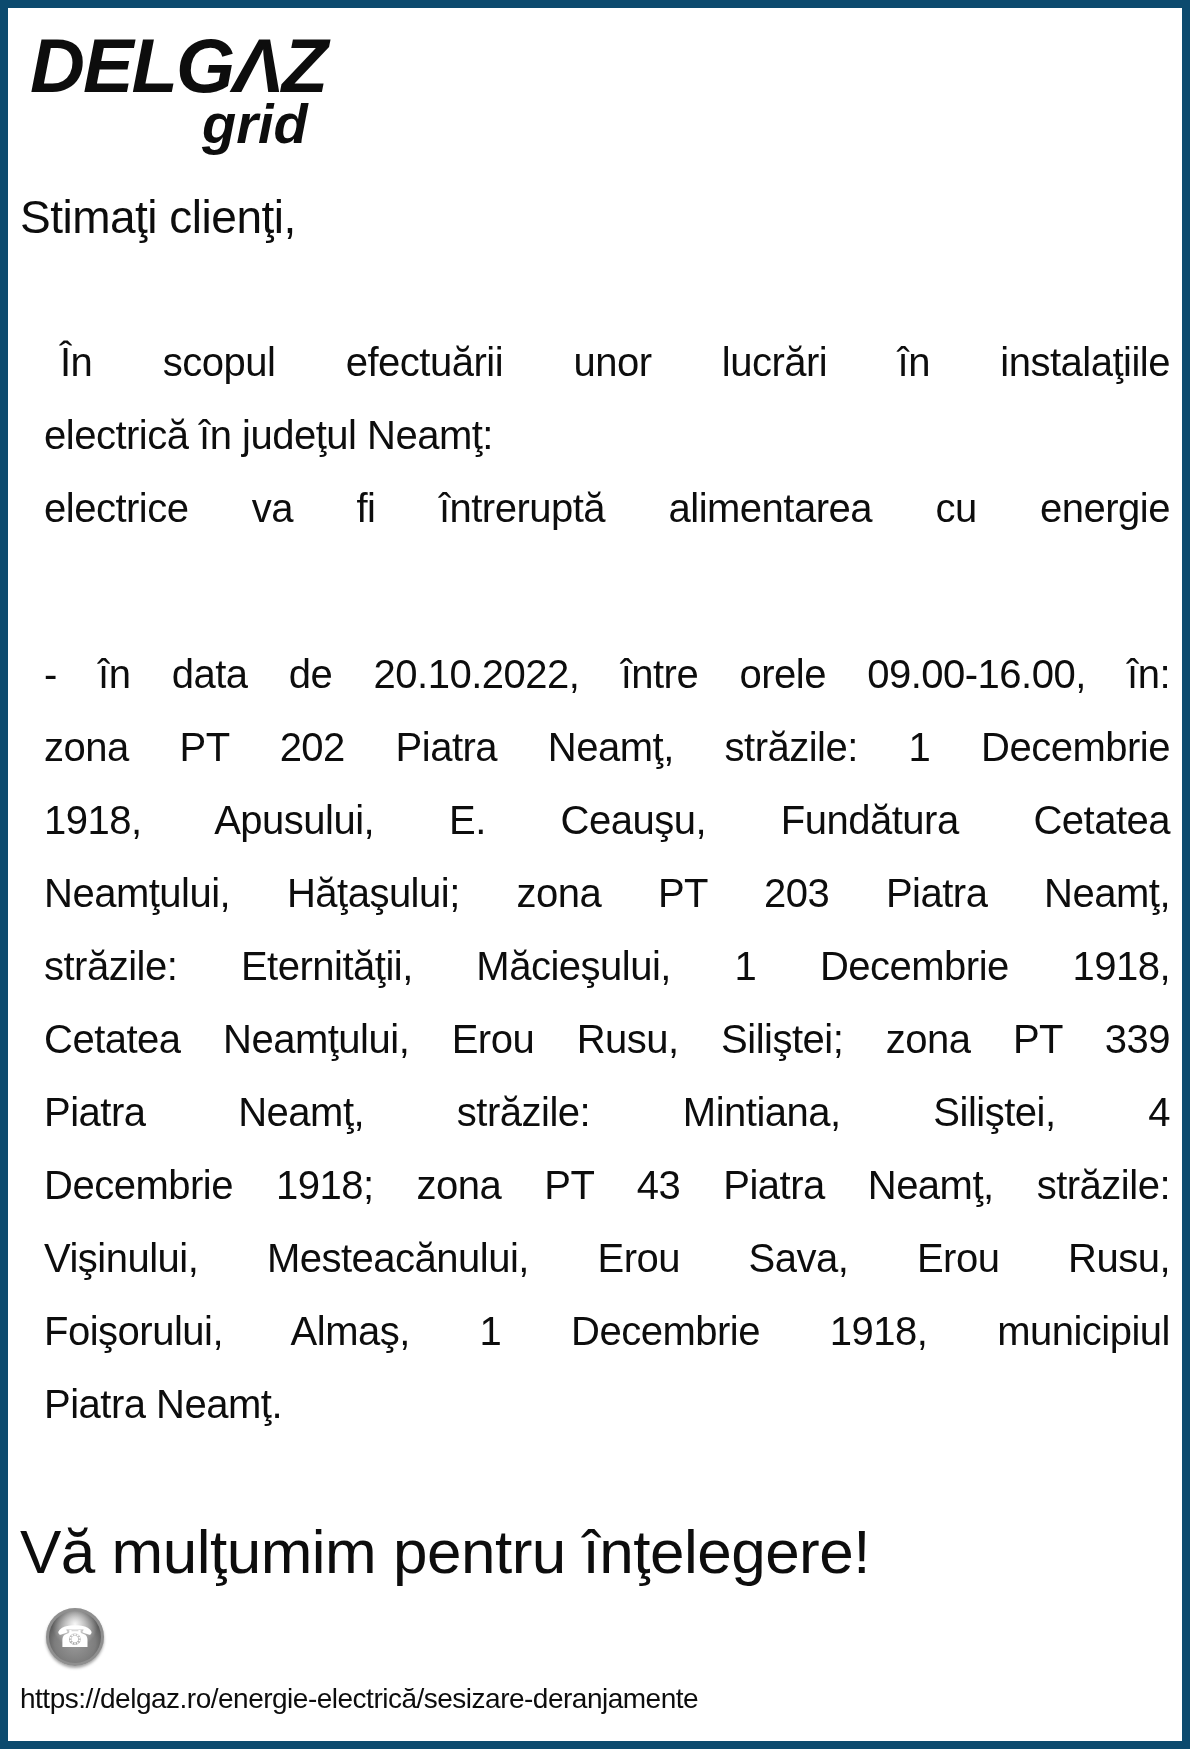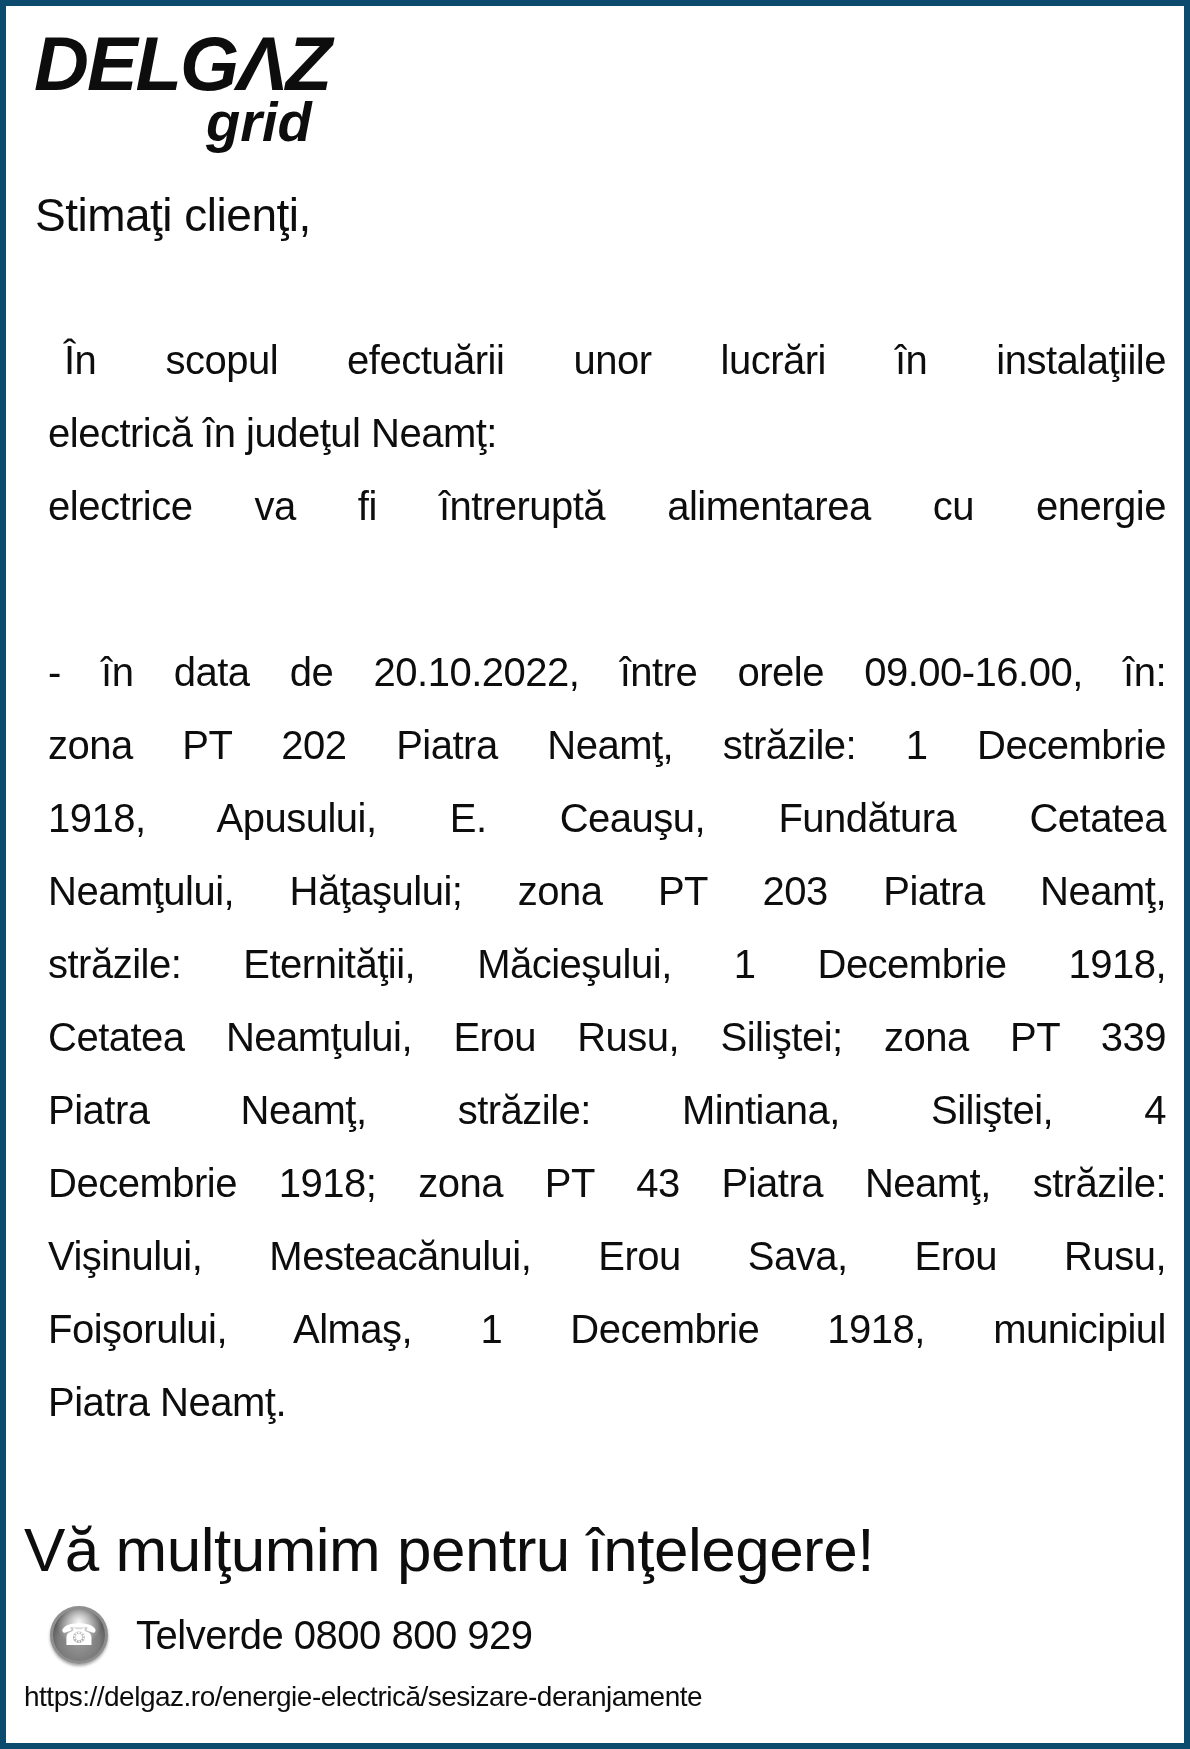--- a/index.html
+++ b/index.html
@@ -4,22 +4,22 @@
 <style>
   html, body { margin: 0; padding: 0; background: #e8e8e8; }
   * { box-sizing: border-box; }
 
   .page {
     position: relative;
     width: 1190px;
     height: 1749px;
     margin: 0 auto;
     background: #ffffff;
-    border: 6px solid #0c4a6e;
-    padding: 0 18px;
+    border: 8px solid #0c4a6e;
+    padding: 0 12px;
     font-family: "Liberation Sans", sans-serif;
     color: #0d0d0d;
     overflow: hidden;
   }
 
   
   .logo { margin-top: 20px; margin-left: 10px; width: 340px; }
   .logo-main {
     font-size: 76px;
     line-height: 76px;
@@ -33,21 +33,21 @@
     line-height: 48px;
     font-weight: 700;
     font-style: italic;
     margin-top: -4px;
     padding-left: 172px;
     letter-spacing: 0px;
   }
 
   
   .salutation {
-    margin: 36px 0 0 11px;
+    margin: 36px 0 0 0;
     font-size: 46px;
     line-height: 66px;
     letter-spacing: -0.5px;
   }
 
   .para { font-size: 40px; letter-spacing: -0.5px; }
   .para .line {
     line-height: 73px;
     text-align: justify;
     text-align-last: justify;
@@ -130,18 +130,17 @@
       <div class="line">Decembrie 1918; zona PT 43 Piatra Neamţ, străzile:</div>
       <div class="line">Vişinului, Mesteacănului, Erou Sava, Erou Rusu,</div>
       <div class="line">Foişorului, Almaş, 1 Decembrie 1918, municipiul</div>
       <div class="line last">Piatra Neamţ.</div>
     </div>
 
   <p class="closing">Vă mulţumim pentru înţelegere!</p>
 
   <div class="footer-phone">
     <span class="phone-icon">☎</span>
-    <span class="phone-label">Telverde 0800 800 929</span>
   </div>
 
   <div class="footer-url">https://delgaz.ro/energie-electrică/sesizare-deranjamente</div>
 
 </div>
 
 </body></html>

